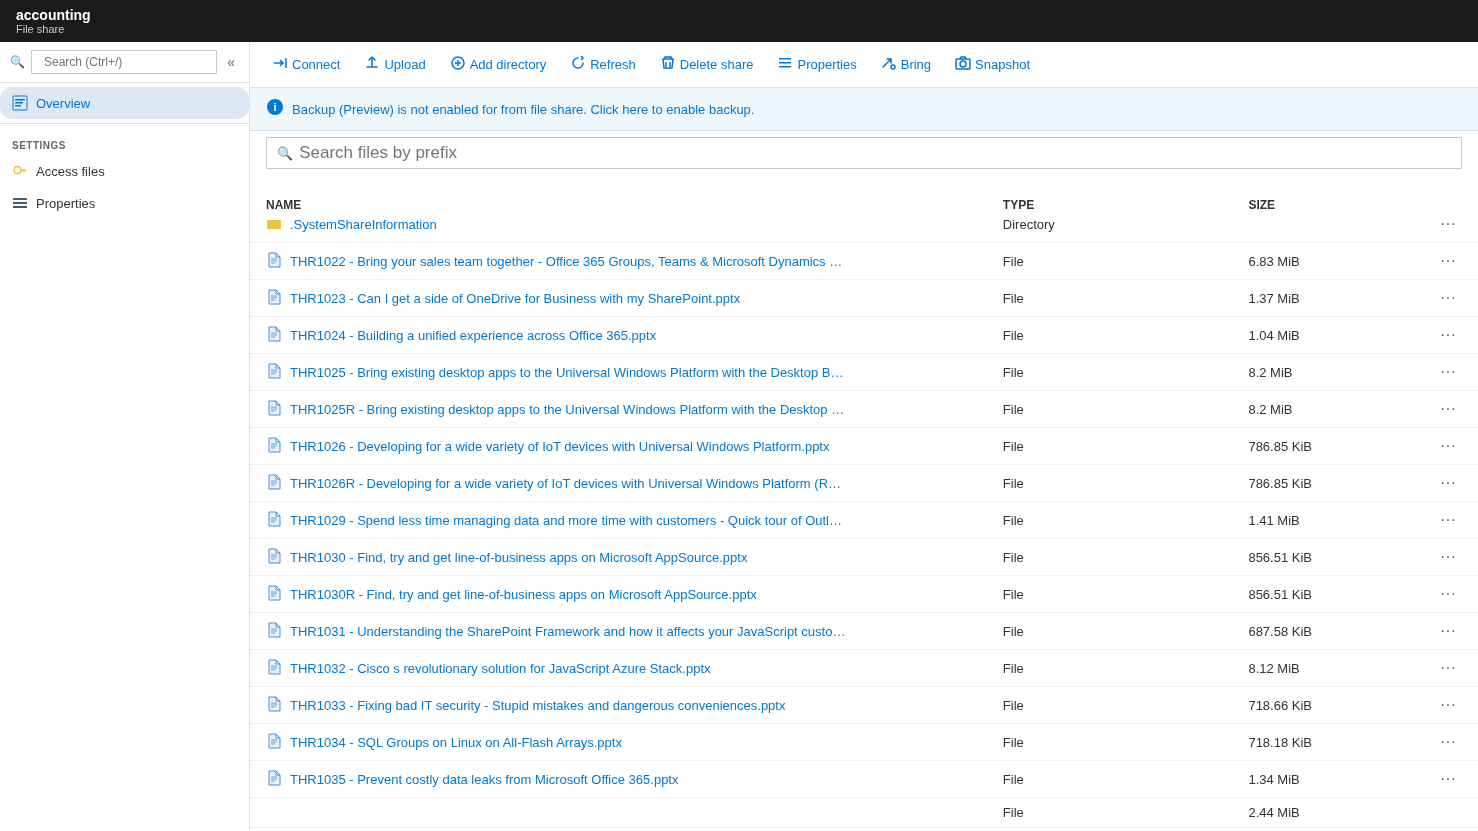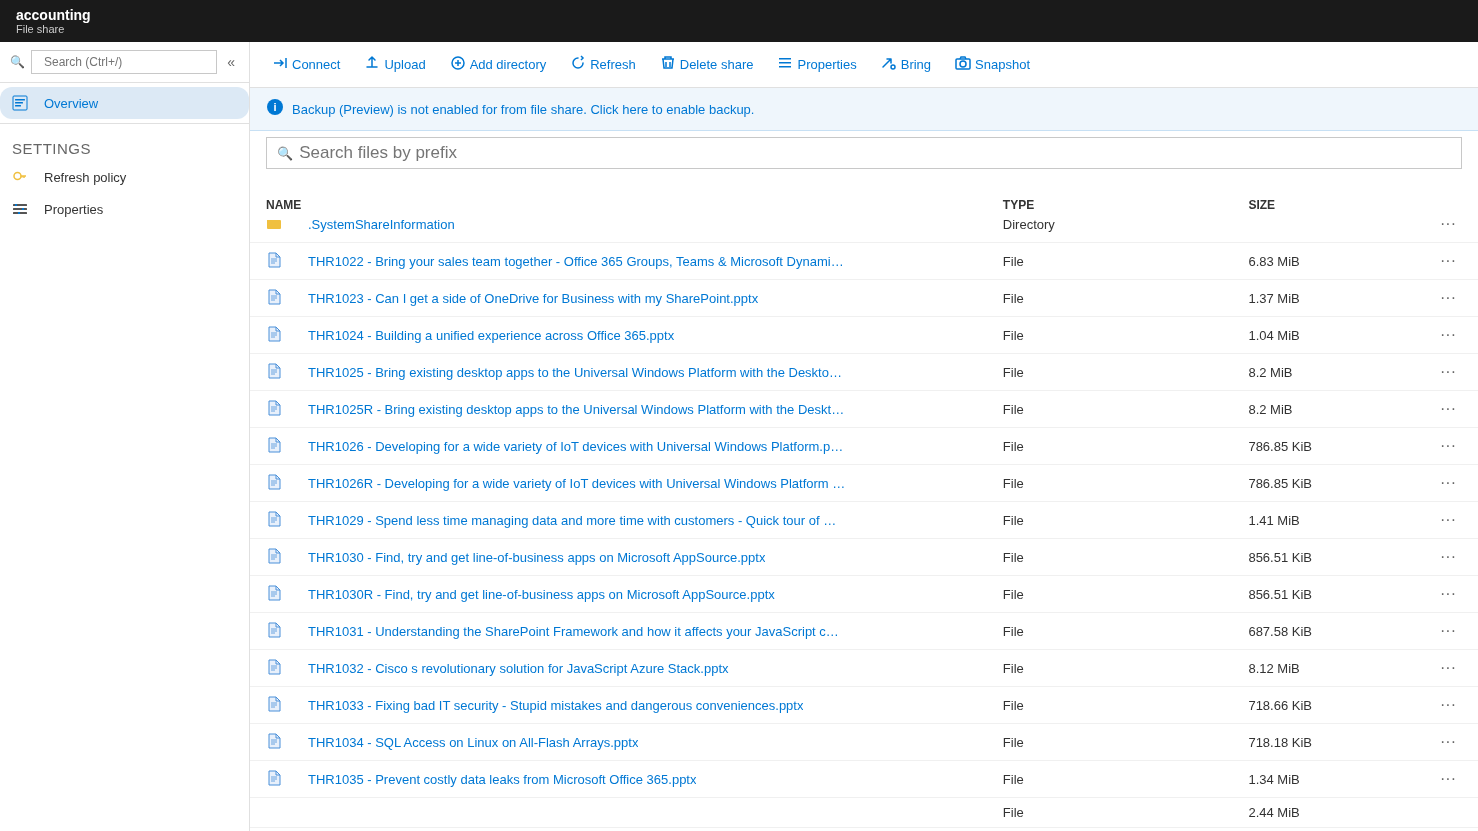--- a/index.html
+++ b/index.html
@@ -48,33 +48,33 @@
     .sidebar-search .collapse-btn {
       cursor: pointer;
       color: #666;
       font-size: 14px;
       padding: 2px 4px;
     }
     .sidebar-nav { padding: 4px 0; }
     .sidebar-item {
       display: flex;
       align-items: center;
-      gap: 16px;
+      gap: 8px;
       padding: 8px 12px;
       cursor: pointer;
       font-size: 13px;
       color: #333;
       border-radius: 12px;
     }
     .sidebar-item.active { background: #dce9f5; color: #0078d4; }
     .sidebar-item .icon { width: 16px; height: 16px; display: flex; align-items: center; justify-content: center; flex-shrink: 0; }
     .settings-label {
       padding: 12px 12px 4px;
-      font-size: 15px;
-      font-weight: 400;
+      font-size: 10px;
+      font-weight: 700;
       text-transform: uppercase;
       color: #666;
       letter-spacing: 0.5px;
     }
     .sidebar-divider { border: none; border-top: 1px solid #e0e0e0; margin: 4px 0; }
 
     
     .content { flex: 1; display: flex; flex-direction: column; overflow: hidden; }
 
     
@@ -167,21 +167,21 @@
       font-size: 13px;
       color: #333;
       border-bottom: 1px solid #f0f0f0;
       white-space: nowrap;
       overflow: hidden;
       text-overflow: ellipsis;
     }
     .file-row-name {
       display: flex;
       align-items: center;
-      gap: 26px;
+      gap: 8px;
       max-width: 580px;
     }
     .file-row-name .file-label {
       overflow: hidden;
       text-overflow: ellipsis;
       white-space: nowrap;
       color: #0078d4;
       cursor: pointer;
     }
     .more-btn {
@@ -234,21 +234,21 @@
       <div class="settings-label">SETTINGS</div>
       <div class="sidebar-item">
         <span class="icon">
           <svg width="16" height="16" viewBox="0 0 16 16">
             <circle cx="5.5" cy="7" r="3.5" fill="none" stroke="#f0c040" stroke-width="1.5"></circle>
             <line x1="8.5" y1="7" x2="14" y2="7" stroke="#f0c040" stroke-width="1.5"></line>
             <line x1="12" y1="7" x2="12" y2="9" stroke="#f0c040" stroke-width="1.5"></line>
             <line x1="10" y1="7" x2="10" y2="8.5" stroke="#f0c040" stroke-width="1.5"></line>
           </svg>
         </span>
-        <span>Refresh policy</span>
+        <span>Access files</span>
       </div>
       <div class="sidebar-item">
         <span class="icon">
           <svg width="16" height="16" viewBox="0 0 16 16">
             <rect x="1" y="3" width="14" height="2" rx="0.5" fill="#555"></rect>
             <rect x="1" y="7" width="14" height="2" rx="0.5" fill="#555"></rect>
             <rect x="1" y="11" width="14" height="2" rx="0.5" fill="#555"></rect>
             <rect x="3" y="3" width="2" height="2" rx="0.5" fill="#0078d4"></rect>
             <rect x="10" y="7" width="2" height="2" rx="0.5" fill="#0078d4"></rect>
             <rect x="6" y="11" width="2" height="2" rx="0.5" fill="#0078d4"></rect>
@@ -603,21 +603,21 @@
             <tr>
               <td class="col-name">
                 <div class="file-row-name">
                   <span><svg width="16" height="16" viewBox="0 0 16 16">
                       <path d="M3 1h7l4 4v10H3V1z" fill="#e8f0fb" stroke="#4a90d9" stroke-width="1"></path>
                       <path d="M10 1v4h4" fill="none" stroke="#4a90d9" stroke-width="1"></path>
                       <line x1="5" y1="7" x2="11" y2="7" stroke="#4a90d9" stroke-width="0.8"></line>
                       <line x1="5" y1="9" x2="11" y2="9" stroke="#4a90d9" stroke-width="0.8"></line>
                       <line x1="5" y1="11" x2="9" y2="11" stroke="#4a90d9" stroke-width="0.8"></line>
                     </svg></span>
-                  <span class="file-label">THR1034 - SQL Access on Linux on All-Flash Arrays.pptx</span>
+                  <span class="file-label">THR1034 - SQL Groups on Linux on All-Flash Arrays.pptx</span>
                 </div>
               </td>
               <td class="col-type">File</td>
               <td class="col-size">718.18 KiB</td>
               <td class="col-actions"><button class="more-btn">···</button></td>
             </tr>
             <tr>
               <td class="col-name">
                 <div class="file-row-name">
                   <span><svg width="16" height="16" viewBox="0 0 16 16">

